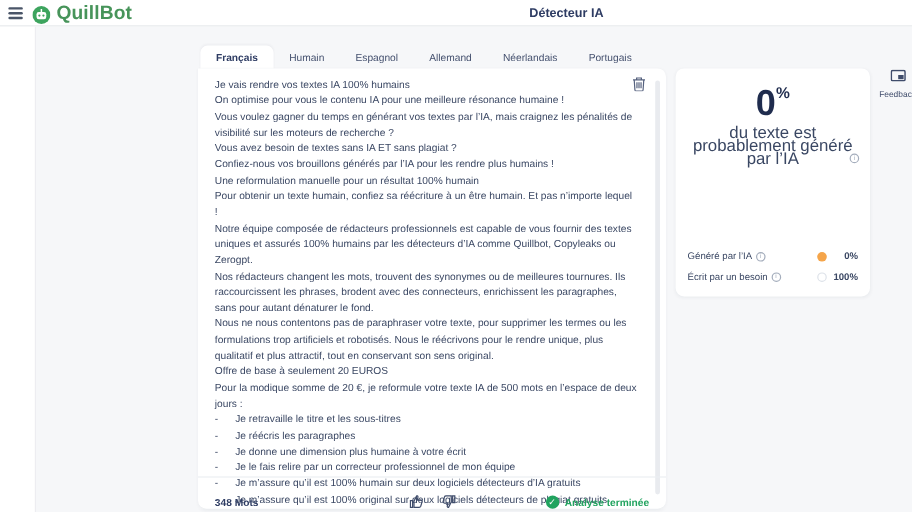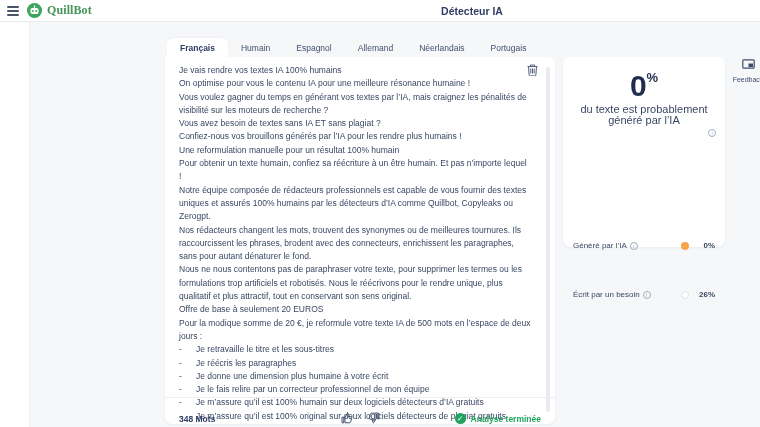--- a/index.html
+++ b/index.html
@@ -6,21 +6,21 @@
   html,body { background:#fff; }
   #app {
     position:relative; width:760px; height:427px; overflow:hidden;
     font-family:"Liberation Sans", sans-serif; background:#f6f7f9;
   }
   
   .header { position:absolute; left:0; top:0; width:760px; height:22px; background:#fff; border-bottom:1px solid #e9ebee; z-index:5; }
   .hamburger { position:absolute; left:7px; top:6px; width:12px; height:10px; cursor:pointer; }
   .hamburger span { display:block; height:1.5px; background:#4a5568; margin-bottom:2.5px; border-radius:1px; }
   .brand { position:absolute; left:27px; top:3px; display:flex; align-items:center; gap:5px; cursor:pointer; }
-  .brand-text { font-size:12px; font-weight:700; color:#47945a; letter-spacing:.1px;font-family:Liberation Serif, serif; }
+  .brand-text { font-size:16px; font-weight:700; color:#47945a; letter-spacing:.1px; }
   .page-title { position:absolute; left:448px; top:5px; transform:translateX(-50%); font-size:10.5px; font-weight:700; color:#2e3c63;padding-left:48px; }
   
   .sidebar { position:absolute; left:0; top:22px; width:30px; height:405px; background:#fff; border-right:1px solid #ededf1; z-index:4; }
   .tool { position:absolute; left:7px; width:16px; height:16px; border-radius:50%; display:flex; align-items:center; justify-content:center; cursor:pointer; }
   .tool .glyph { font-family:"DejaVu Sans", sans-serif; font-size:9px; font-weight:700; color:#fff; line-height:1; }
   .tool .glyph.small { font-size:6.5px; }
   .active-halo { position:absolute; left:4px; width:22px; height:22px; background:#e3f2ea; border-radius:5px; }
   .appic { position:absolute; left:7px; width:15px; height:15px; cursor:pointer; }
   .chrome { border-radius:50%; background:conic-gradient(from -45deg,#ea4335 0 33%,#fbbc05 0 66%,#34a853 0 100%); position:relative; }
   .chrome::after { content:""; position:absolute; inset:4px; background:#4285f4; border:1.5px solid #fff; border-radius:50%; }
@@ -48,34 +48,34 @@
   .rate .thumb { cursor:pointer; display:flex; }
   .thumb.down svg { transform:rotate(180deg); }
   .status-wrap { flex:1; display:flex; justify-content:flex-end; align-items:center; gap:5px; }
   .check-circle { width:11px; height:11px; border-radius:50%; background:#21a35f; color:#fff; font-size:7.5px; display:flex; align-items:center; justify-content:center; font-family:"DejaVu Sans", sans-serif; }
   .status-text { font-size:8.5px; font-weight:700; color:#21a35f; }
   
   .results { position:absolute; left:563px; top:57px; width:162px; height:190px; background:#fff; border-radius:7px; box-shadow:0 1px 3px rgba(20,30,60,.05); }
   .score { text-align:center; margin-top:13px; color:#1f2c4e; }
   .score .num { font-size:30px; font-weight:700; line-height:30px; }
   .score .unit { font-size:13px; font-weight:700; vertical-align:14px; }
-  .subtitle { margin:3px auto 0; width:138px; text-align:center; font-size:11px; line-height:11px; color:#3a4763; }
+  .subtitle { margin:3px auto 0; width:138px; text-align:center; font-size:14px; line-height:11px; color:#3a4763; }
   .sub-info { position:absolute; right:9px; top:66px; }
   .info { display:inline-flex; width:8px; height:8px; border:1px solid #a4adbc; border-radius:50%; color:#a4adbc; font-size:5.5px; align-items:center; justify-content:center; font-style:normal; margin-left:3px; vertical-align:middle; cursor:pointer; }
   .chart { position:absolute; left:21px; top:85px; width:120px; }
   .bars { display:flex; height:55px; align-items:flex-end; }
   .bar-slot { flex:1; display:flex; justify-content:center; align-items:flex-end; height:55px; }
   .bar { width:44px; border-radius:2px 2px 0 0; }
   .bar-ia { background:#f5a54a; }
   .bar-human { background:#fefefe; border:1px solid #e8eaee; border-bottom:none; box-shadow:0 1px 2px rgba(20,30,60,.04); }
   .axis { height:1px; background:#e3e6ea; }
   .cats { display:flex; margin-top:2px; }
   .cats span { flex:1; text-align:center; font-size:7.5px; color:#939cad; }
   .legend { position:absolute; left:10px; right:10px; top:148px; }
-  .legend-row { display:flex; align-items:center; height:17px; font-size:8px; color:#3a4763;margin-top:32px; }
+  .legend-row { display:flex; align-items:center; height:17px; font-size:8px; color:#3a4763; }
   .legend-label { display:flex; align-items:center; }
   .legend-spacer { flex:1; }
   .dot { width:8px; height:8px; border-radius:50%; }
   .dot.outlined { border:1px solid #dde2e9; }
   .legend-val { width:26px; text-align:right; font-weight:700; }
   
   .feedback { position:absolute; left:731px; top:56px; width:34px; text-align:center; color:#3f4c6b; cursor:pointer; }
   .feedback .fb-label { font-size:7px; margin-top:2px; display:block; }
 </style>
 </head>
@@ -224,21 +224,21 @@
         <span class="dot" style="background: rgb(245, 165, 74);"></span>
         <span class="legend-val">0%</span>
       </div>
       <div class="legend-row">
         <span class="legend-label">
             <span>Écrit par un besoin</span>
             <i class="info">i</i>
           </span>
         <span class="legend-spacer"></span>
         <span class="dot outlined" style="background: rgb(255, 255, 255);"></span>
-        <span class="legend-val">26%</span>
+        <span class="legend-val">100%</span>
       </div>
     </div>
   </div>
 
   <div class="feedback">
     <svg width="13" height="11" viewBox="0 0 13 11">
       <rect x="0.8" y="0.8" width="11.4" height="8.4" rx="1" fill="none" stroke="#3f4c6b" stroke-width="1.2"></rect>
       <rect x="6.5" y="4.5" width="4.5" height="3.5" fill="#3f4c6b"></rect>
     </svg>
     <span class="fb-label">Feedback</span>

